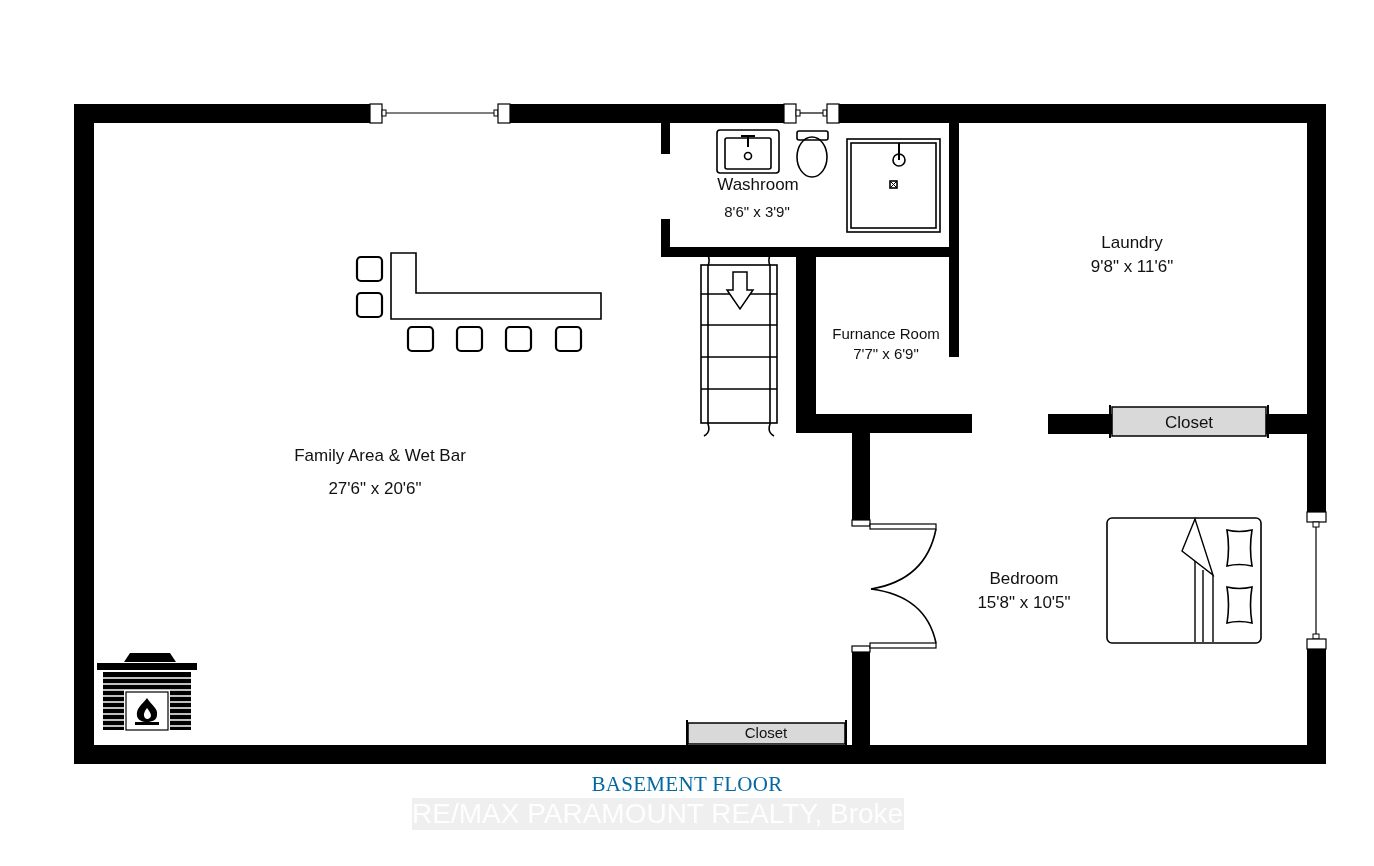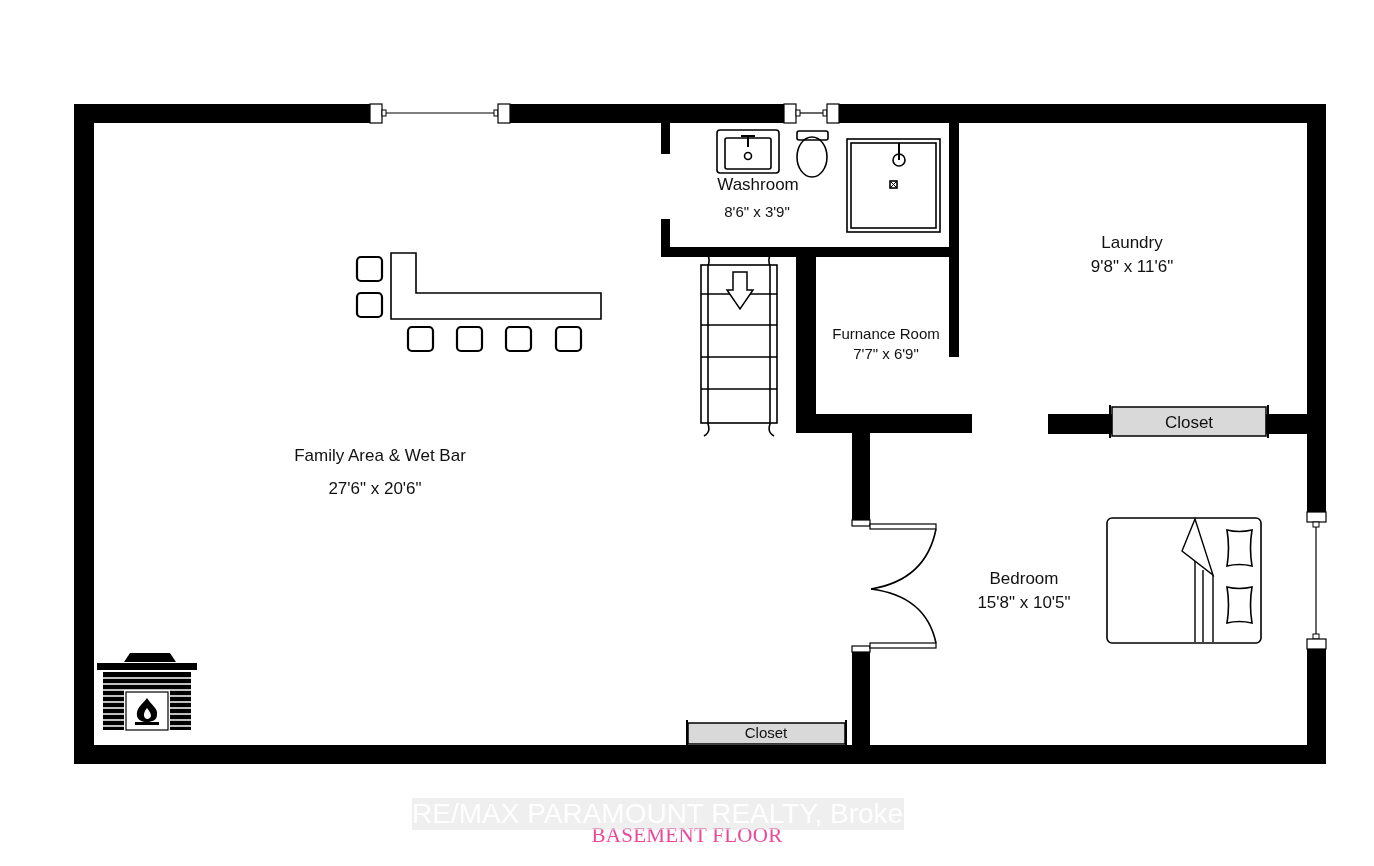--- a/index.html
+++ b/index.html
@@ -4,21 +4,21 @@
 <style>
   html, body { margin: 0; padding: 0; background: #ffffff; }
   body { width: 1374px; height: 866px; position: relative; overflow: hidden; font-family: "Liberation Sans", sans-serif; }
   svg { position: absolute; left: 0; top: 0; }
   .wall { fill: #000; }
   .thin { fill: none; stroke: #000; stroke-width: 1.6; }
   .thin2 { fill: none; stroke: #000; stroke-width: 2.2; }
   .closet { fill: #d9d9d9; stroke: #000; stroke-width: 1.5; }
   .lbl { font-family: "Liberation Sans", sans-serif; fill: #111; font-size: 17px; }
   .lbl-sm { font-family: "Liberation Sans", sans-serif; fill: #111; font-size: 15px; }
-  .caption { position: absolute; left: 0; width: 1374px; top: 823px; text-align: center; font-family: "Liberation Serif", serif; font-size: 21px; color: #ec4899; letter-spacing: 0.3px; z-index: 2; }
+  .caption { position: absolute; left: 0; width: 1374px; top: 772px; text-align: center; font-family: "Liberation Serif", serif; font-size: 21px; color: #0369a1; letter-spacing: 0.3px; z-index: 2; }
   .watermark { position: absolute; left: 412px; top: 798px; width: 492px; height: 32px; background: rgba(225,225,225,0.55); color: rgba(255,255,255,0.92); font-family: "Liberation Sans", sans-serif; font-size: 28px; line-height: 32px; text-align: center; z-index: 3; white-space: nowrap; }
 </style>
 </head>
 <body>
 
 <svg width="1374" height="866" viewBox="0 0 1374 866" xmlns="http://www.w3.org/2000/svg">
 
   <g>
     <rect class="wall" x="74" y="104" width="20" height="660"></rect>
     <rect class="wall" x="74" y="745" width="1252" height="19"></rect>

